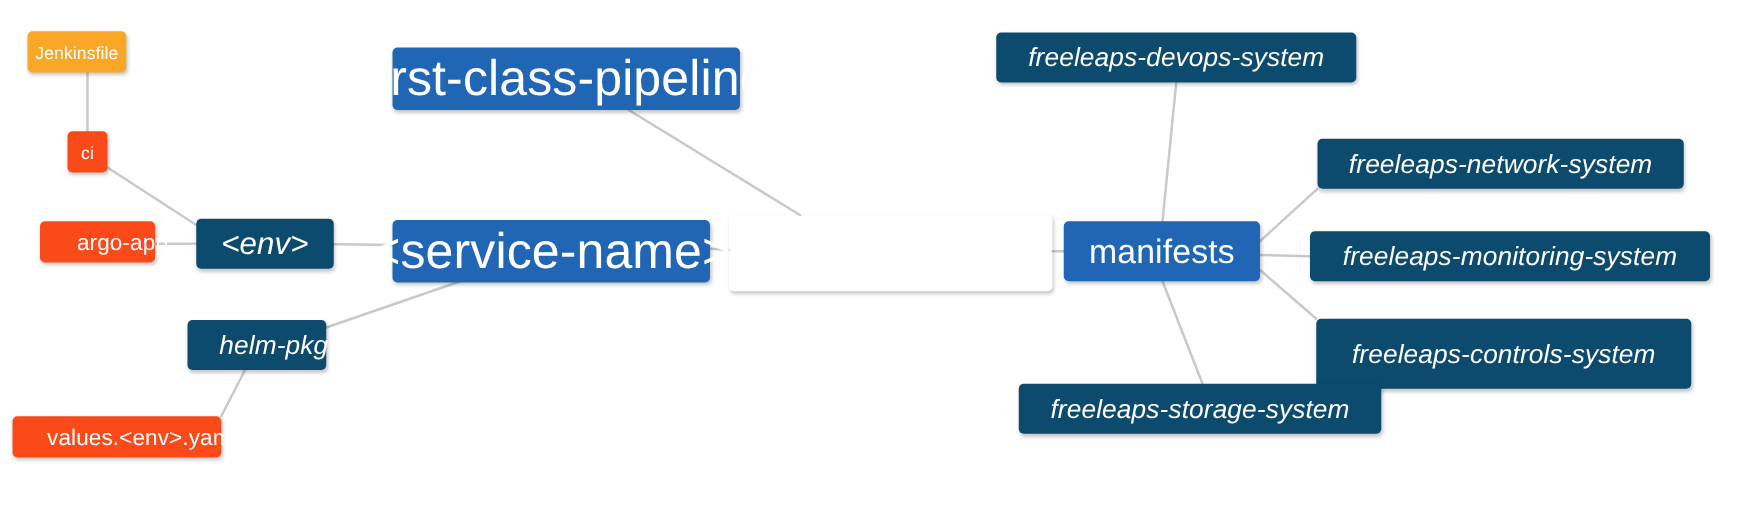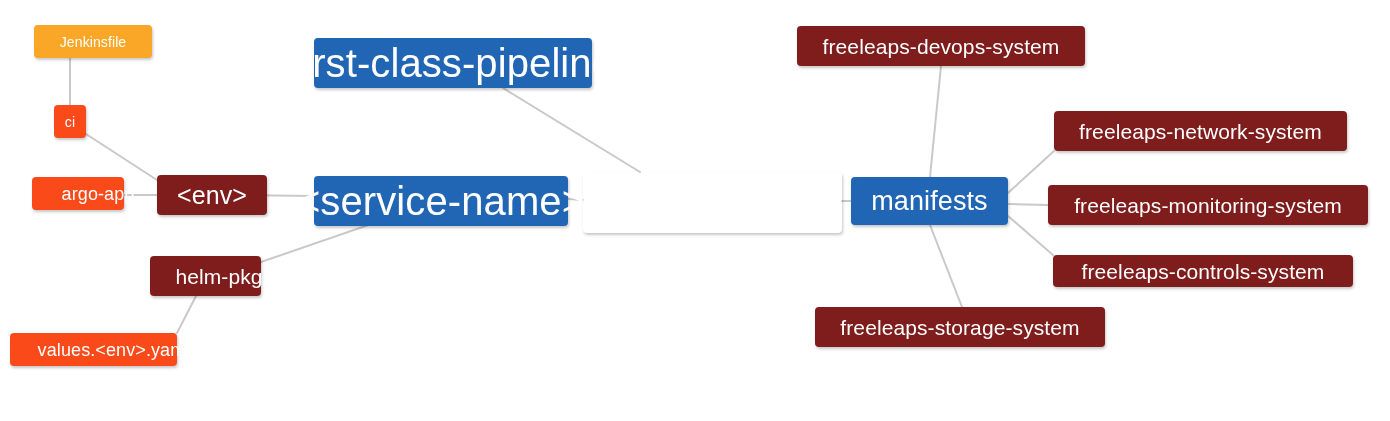--- a/index.html
+++ b/index.html
@@ -35,21 +35,21 @@
     align-items: center;
     justify-content: center;
     border-radius: 4px;
     color: #ffffff;
     white-space: nowrap;
     line-height: 1;
     box-shadow: 1px 2px 3px rgba(0,0,0,0.22);
     letter-spacing: 0.1px;
   }
   .c-blue   { background: #2166b4; }
-  .c-green  { background: #7f1d1d; }
+  .c-green  { background: #0c4a6e; font-style: italic; }
   .c-orange { background: #faa627; }
   .c-red    { background: #fa4a1a; }
 
   
   .s-xxl { font-size: 40px; font-weight: 400; }
   .s-xl  { font-size: 27px; font-weight: 400; }
   .s-lg  { font-size: 25px; font-weight: 400; }
   .s-md  { font-size: 21px; font-weight: 400; }
   .s-sm  { font-size: 18px; font-weight: 400; padding-left: 40px; }
   .s-xs  { font-size: 14px; font-weight: 400; }
@@ -68,29 +68,29 @@
       <line x1="503" y1="88" x2="640" y2="172" stroke="#c9c9c9" stroke-width="2" stroke-linecap="round"></line>
       <line x1="568" y1="199" x2="583" y2="200" stroke="#c9c9c9" stroke-width="2" stroke-linecap="round"></line>
       <line x1="842" y1="201" x2="851" y2="201" stroke="#c9c9c9" stroke-width="2" stroke-linecap="round"></line>
       <line x1="930" y1="177" x2="941" y2="66" stroke="#c9c9c9" stroke-width="2" stroke-linecap="round"></line>
       <line x1="1008" y1="193" x2="1054" y2="151" stroke="#c9c9c9" stroke-width="2" stroke-linecap="round"></line>
       <line x1="1008" y1="204" x2="1048" y2="205" stroke="#c9c9c9" stroke-width="2" stroke-linecap="round"></line>
       <line x1="1008" y1="216" x2="1053" y2="255" stroke="#c9c9c9" stroke-width="2" stroke-linecap="round"></line>
       <line x1="930" y1="225" x2="962" y2="307" stroke="#c9c9c9" stroke-width="2" stroke-linecap="round"></line>
     </svg>
   <div id="node-layer">
-      <div class="node c-orange s-xs" style="left: 22px; top: 25px; width: 118px; height: 33px; margin-left: 12px;">Jenkinsfile</div>
+      <div class="node c-orange s-xs" style="left: 22px; top: 25px; width: 79px; height: 33px;">Jenkinsfile</div>
       <div class="node c-red s-xs" style="left: 54px; top: 105px; width: 32px; height: 33px;">ci</div>
       <div class="node c-red s-sm" style="left: 32px; top: 177px; width: 92px; height: 33px;">argo-app</div>
       <div class="node c-green s-lg" style="left: 157px; top: 175px; width: 110px; height: 40px; text-align: right;">&lt;env&gt;</div>
       <div class="node c-green s-md" style="left: 150px; top: 256px; width: 111px; height: 40px; padding-left: 27px;">helm-pkg</div>
       <div class="node c-red s-sm" style="left: 10px; top: 333px; width: 167px; height: 33px;">values.&lt;env&gt;.yaml</div>
       <div class="node c-blue s-xxl" style="left: 314px; top: 176px; width: 254px; height: 50px;">&lt;service-name&gt;</div>
       <div class="node c-blue s-xxl" style="left: 314px; top: 38px; width: 278px; height: 50px;">first-class-pipeline</div>
       <div class="node c-root s-xxl" style="left: 583px; top: 172px; width: 259px; height: 61px;">freeleaps-ops</div>
       <div class="node c-blue s-xl" style="left: 851px; top: 177px; width: 157px; height: 48px;">manifests</div>
       <div class="node c-green s-md" style="left: 797px; top: 26px; width: 288px; height: 40px;">freeleaps-devops-system</div>
       <div class="node c-green s-md" style="left: 1054px; top: 111px; width: 293px; height: 40px;">freeleaps-network-system</div>
       <div class="node c-green s-md" style="left: 1048px; top: 185px; width: 320px; height: 40px;">freeleaps-monitoring-system</div>
-      <div class="node c-green s-md" style="left: 1053px; top: 255px; width: 300px; height: 32px;">freeleaps-controls-system</div>
+      <div class="node c-green s-md" style="left: 1053px; top: 255px; width: 300px; height: 56px;">freeleaps-controls-system</div>
       <div class="node c-green s-md" style="left: 815px; top: 307px; width: 290px; height: 40px;">freeleaps-storage-system</div>
     </div>
 </div>
 
 </body></html>

